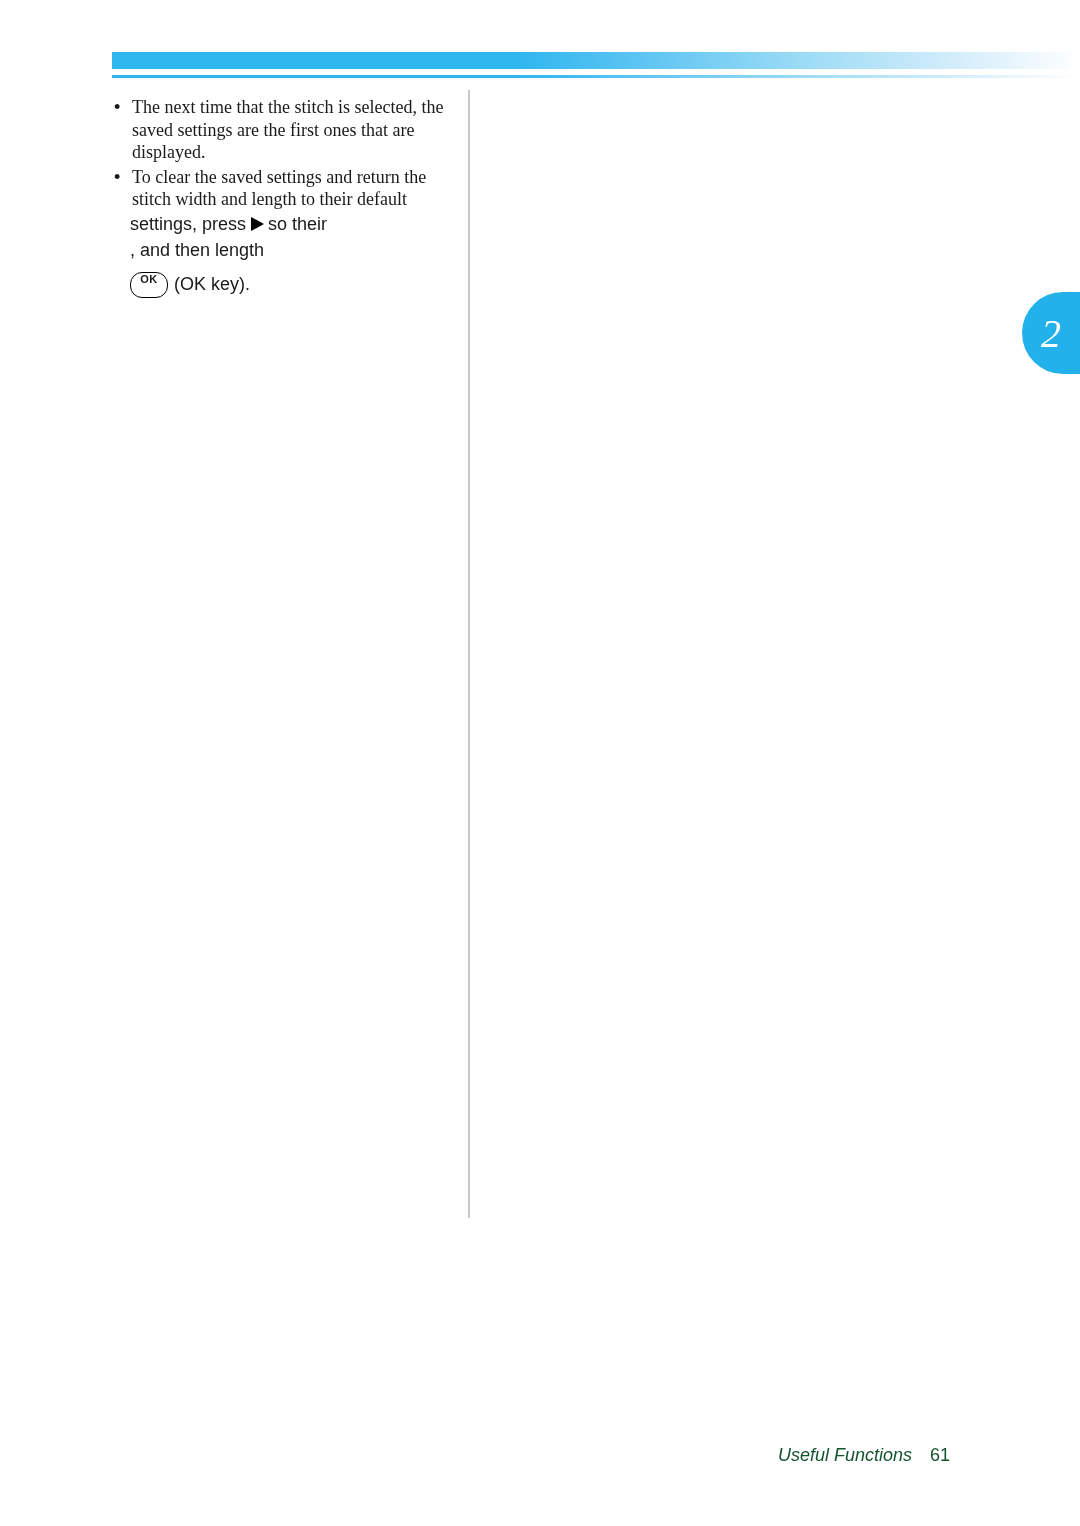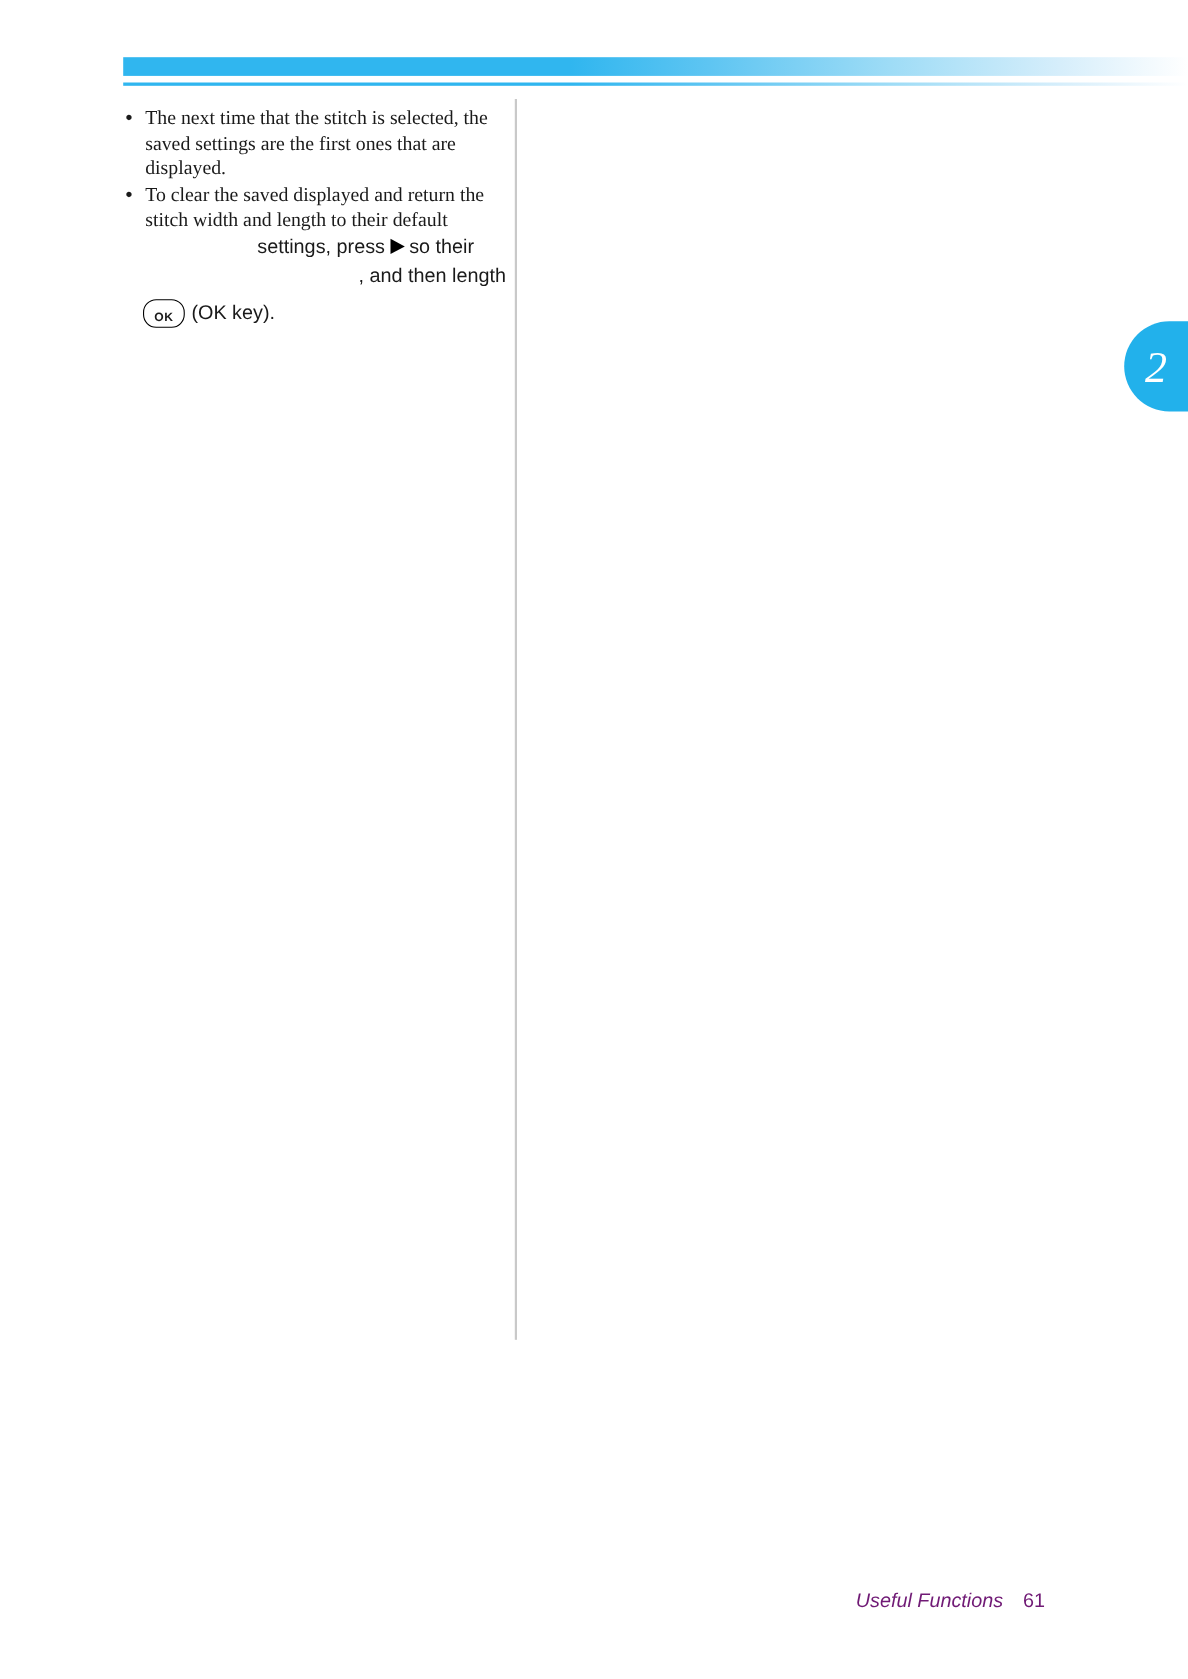--- a/index.html
+++ b/index.html
@@ -57,35 +57,34 @@
     flex: 1;
     font-family: Liberation Serif, serif;
   }
   .inline-row {
     display: flex;
     align-items: center;
     flex-wrap: wrap;
     gap: 4px 3px;
     margin-top: 0;
     padding-left: 18px;
-    justify-content: flex-end;
   }
   .inline-row-2 {
     display: flex;
     align-items: center;
     gap: 6px;
     margin-top: 10px;
     padding-left: 18px;
   }
   .tri-icon svg {
     display: block;
   }
   .ok-icon {
     display: inline-flex;
-    align-items: flex-end;
+    align-items: flex-start;
     justify-content: center;
     width: 36px;
     height: 24px;
     border: 1.3px solid #000;
     border-radius: 12px;
     font-size: 11px;
     font-weight: 600;
     letter-spacing: 0.5px;
     font-family: Arial, sans-serif;
   }
@@ -114,21 +113,21 @@
     color: #fff;
     font-style: italic;
     font-size: 40px;
     font-family: "Georgia", "Times New Roman", serif;
   }
   .footer {
     position: absolute;
     bottom: 60px;
     right: 130px;
     font-size: 18px;
-    color: #701a75;
+    color: #14532d;
     display: flex;
     align-items: baseline;
     gap: 18px;
   }
   .footer .title {
     font-style: italic;
   }
   .footer .pnum {
     font-style: normal;
   }
@@ -143,21 +142,21 @@
 
   <div class="content">
 
     <div class="bullet-row">
       <div class="dot">•</div>
       <div class="txt">The next time that the stitch is selected, the saved settings are the first ones that are displayed.</div>
     </div>
 
     <div class="bullet-row">
       <div class="dot">•</div>
-      <div class="txt">To clear the saved displayed and return the stitch width and length to their default</div>
+      <div class="txt">To clear the saved settings and return the stitch width and length to their default</div>
     </div>
 
     <div class="inline-row">
       <span>settings, press</span>
       <span class="tri-icon">
         <svg width="16" height="16" viewBox="0 0 16 16">
           <polygon points="2,1 15,8 2,15" fill="#000"></polygon>
         </svg>
       </span>
       <span>so their</span>

